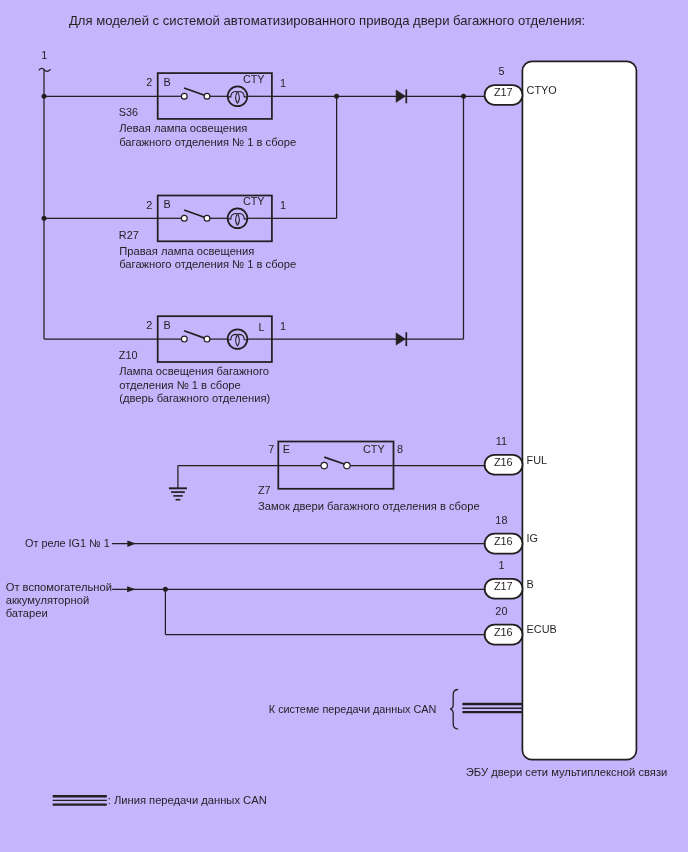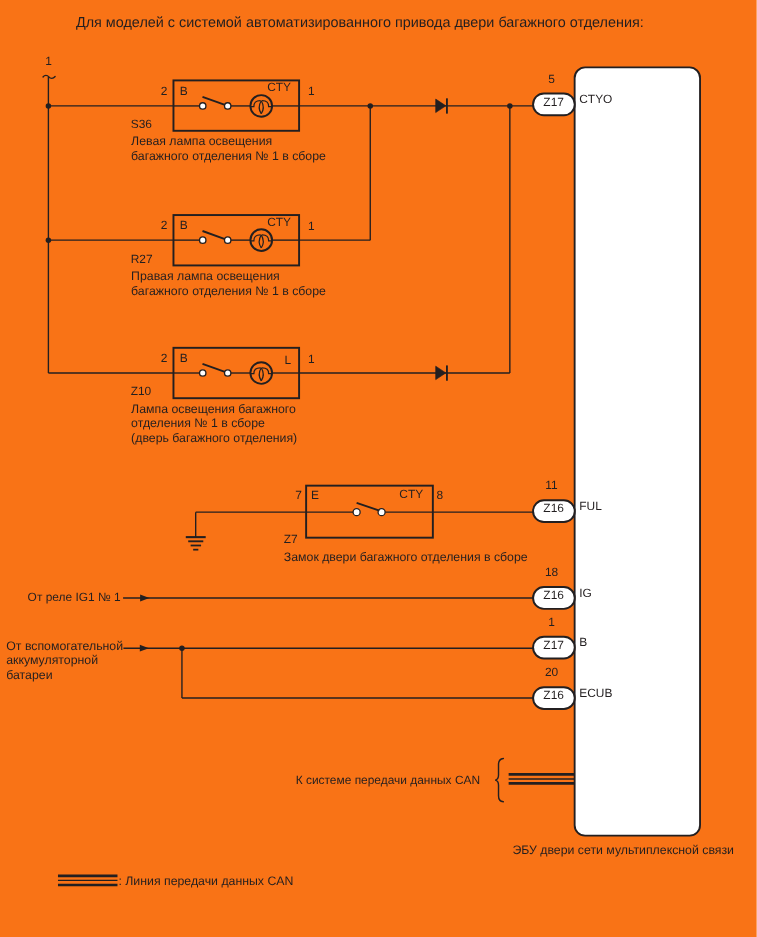--- a/index.html
+++ b/index.html
@@ -1,18 +1,18 @@
 <!DOCTYPE html>
 <html><head>
 <meta charset="utf-8">
 <title>Wiring diagram</title>
 <style>
   html,body{margin:0;padding:0;background:#ffffff;}
   body{width:688px;height:852px;font-family:"Liberation Sans",sans-serif;color:#231f20;}
-  #sheet{position:relative;width:688px;height:852px;overflow:hidden;background:#f97316;}
+  #sheet{position:relative;width:688px;height:852px;overflow:hidden;background:#c4b5fd;}
   svg#diagram{position:absolute;left:0;top:0;display:block;}
   text{font-family:"Liberation Sans",sans-serif;fill:#231f20;}
   .lbl-sm{font-size:11.2px;}
   .lbl-title{font-size:13.1px;}
   .lbl-cap{font-size:10.85px;}
   .lbl-can{font-size:10.85px;}
   .can-brace-path{stroke:#231f20;stroke-width:1.3;fill:none;stroke-linecap:round;}
   .wire{stroke:#231f20;stroke-width:1.25;fill:none;}
   .box{stroke:#231f20;stroke-width:1.75;fill:none;}
   .thin{stroke:#231f20;stroke-width:1.1;fill:none;}

